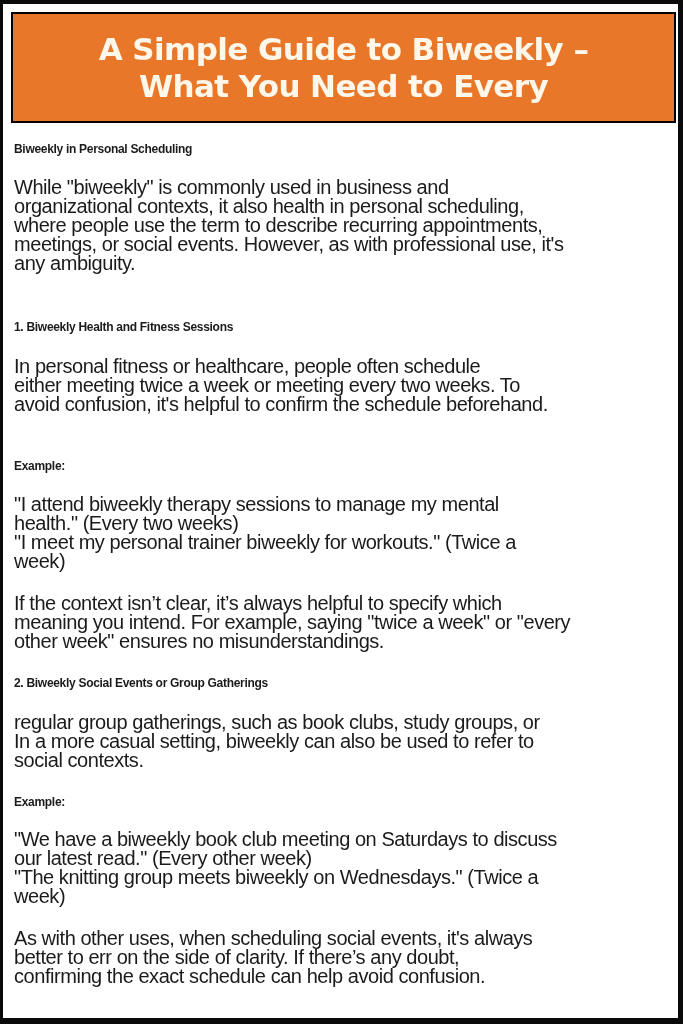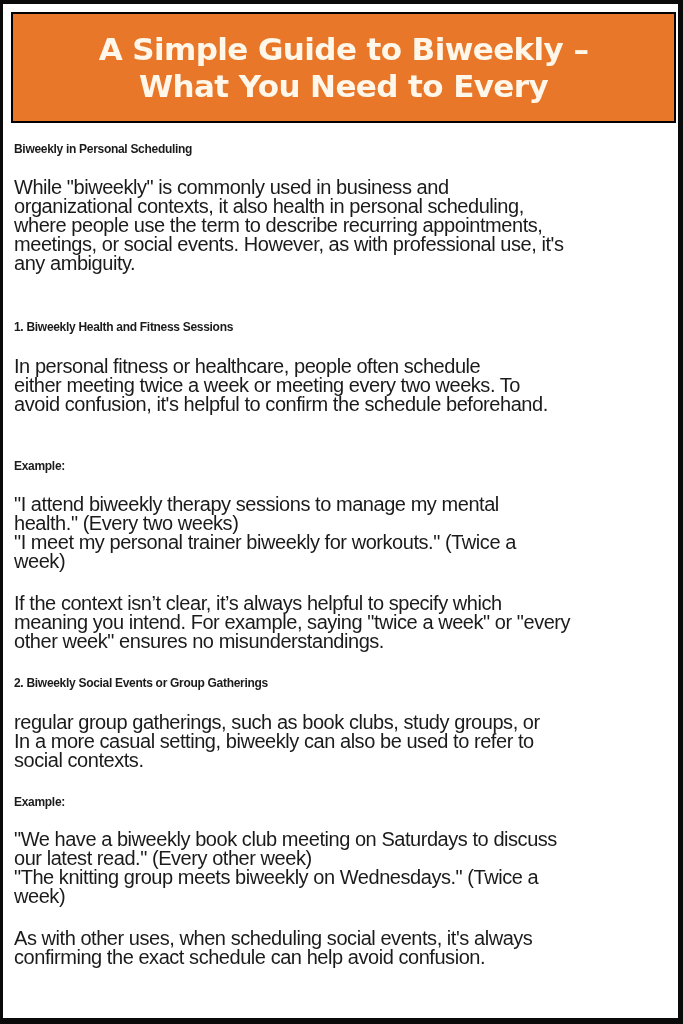--- a/index.html
+++ b/index.html
@@ -113,16 +113,17 @@
   <div class="h" style="top:661px">Example:</div>
   <div class="p" style="top:700px">
     <span class="line">"We have a biweekly book club meeting on Saturdays to discuss</span>
     <span class="line">our latest read." (Every other week)</span>
     <span class="line">"The knitting group meets biweekly on Wednesdays." (Twice a</span>
     <span class="line">week)</span>
   </div>
 
   <div class="p" style="top:799px">
     <span class="line">As with other uses, when scheduling social events, it's always</span>
+    <span class="line">better to err on the side of clarity. If there’s any doubt,</span>
     <span class="line">confirming the exact schedule can help avoid confusion.</span>
   </div>
 
 </div>
 
 </body></html>

